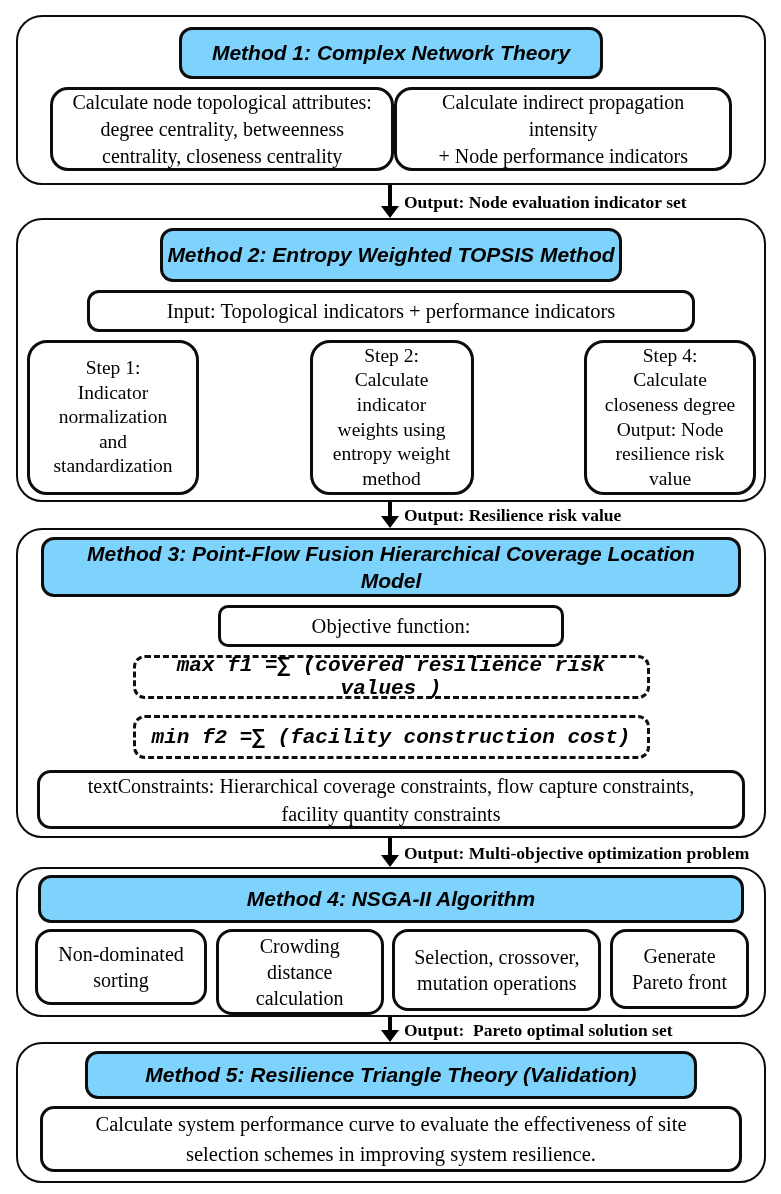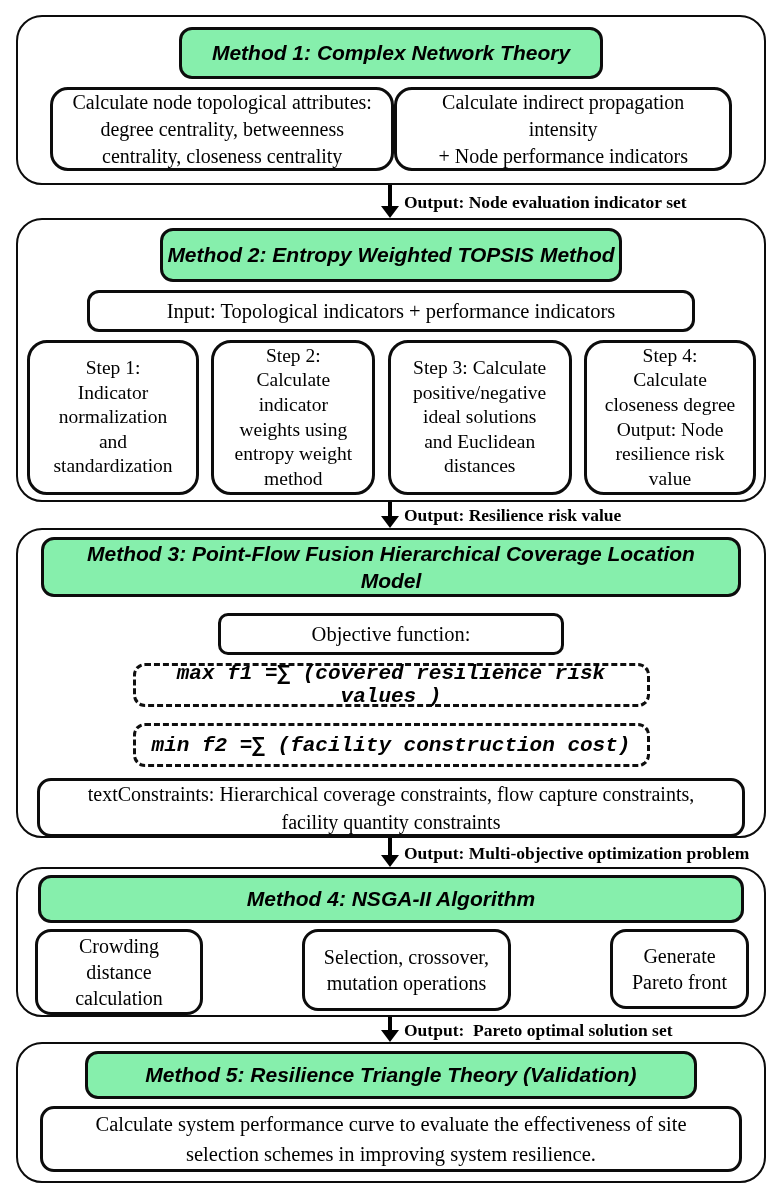--- a/index.html
+++ b/index.html
@@ -6,21 +6,21 @@
   body { background:#ffffff; }
   .canvas {
     position:relative; width:781px; height:1194px; background:#fff;
     font-family:"Liberation Serif", serif; color:#000;
   }
   .outer {
     position:absolute; left:16px; width:750px;
     border:2.5px solid #0c0c0c; border-radius:26px; background:#fff;
   }
   .tbox {
-    border:3.5px solid #0c0c0c; border-radius:13px; background:#86efac;
+    border:3.5px solid #0c0c0c; border-radius:13px; background:#7dd3fc;
     display:flex; align-items:center; justify-content:center;
     font-family:"Liberation Sans", sans-serif; font-weight:bold; font-style:italic;
     text-align:center; white-space:pre-line;
   }
   .box {
     border:3px solid #0c0c0c; border-radius:16px; background:#fff;
     display:flex; align-items:center; justify-content:center;
     text-align:center; white-space:pre-line;
   }
   .dashed {
@@ -56,21 +56,21 @@
   #s2 .input-box { width:608px; height:42px; margin:8px auto 0; font-size:20.5px; border-radius:12px; }
   #s2 .steps { display:flex; justify-content:space-between; padding:0 8px 0 9px; margin-top:8px; }
   #s2 .steps .box { height:155px; font-size:19.5px; line-height:24.6px; border-radius:20px; }
   #s2 .st1 { width:172px; } #s2 .st2 { width:164px; }
   #s2 .st3 { width:184px; } #s2 .st4 { width:172px; }
   #ar2 { top:502px; height:26px; }
   #ar2 .arrow-line { height:14px; }
 
   
   #s3 { top:528px; height:310px; }
-  #s3 .tbox { width:700px; height:60px; margin:7px auto 16px; font-size:21px; line-height:27px; }
+  #s3 .tbox { width:700px; height:60px; margin:7px auto 8px; font-size:21px; line-height:27px; }
   #s3 .obj { width:346px; height:42px; margin:7px auto 0; font-size:20.5px; border-radius:10px; }
   #s3 .dashed { width:517px; height:44px; margin:8px auto 0; font-size:21px; }
   #s3 .dashed.second { margin-top:16px; }
   #s3 .constraints { width:708px; height:59px; margin:11px auto 0; font-size:20px; line-height:28px; border-radius:14px; }
   #ar3 { top:838px; height:29px; }
   #ar3 .arrow-line { height:17px; }
 
   
   #s4 { top:867px; height:150px; }
   #s4 .tbox { width:706px; height:48px; margin:6px auto 0; font-size:21px; }
@@ -119,25 +119,20 @@
 Indicator
 normalization
 and
 standardization</div>
       <div class="box st2">Step 2:
 Calculate
 indicator
 weights using
 entropy weight
 method</div>
-      <div class="box st3">Step 3: Calculate
-positive/negative
-ideal solutions
-and Euclidean
-distances</div>
       <div class="box st4">Step 4:
 Calculate
 closeness degree
 Output: Node
 resilience risk
 value</div>
     </div>
   </section>
 
   <div class="arrow-row" id="ar2">
@@ -158,20 +153,22 @@
 
   <div class="arrow-row" id="ar3">
     <span class="arrow-line"></span>
     <span class="arrow-head"></span>
     <span class="arrow-label">Output: Multi-objective optimization problem</span>
   </div>
 
   <section class="outer" id="s4">
     <div class="tbox">Method 4: NSGA-II Algorithm</div>
     <div class="steps">
+      <div class="box nd">Non-dominated
+sorting</div>
       <div class="box cd">Crowding
 distance
 calculation</div>
       <div class="box sc">Selection, crossover,
 mutation operations</div>
       <div class="box gp">Generate
 Pareto front</div>
     </div>
   </section>
 

